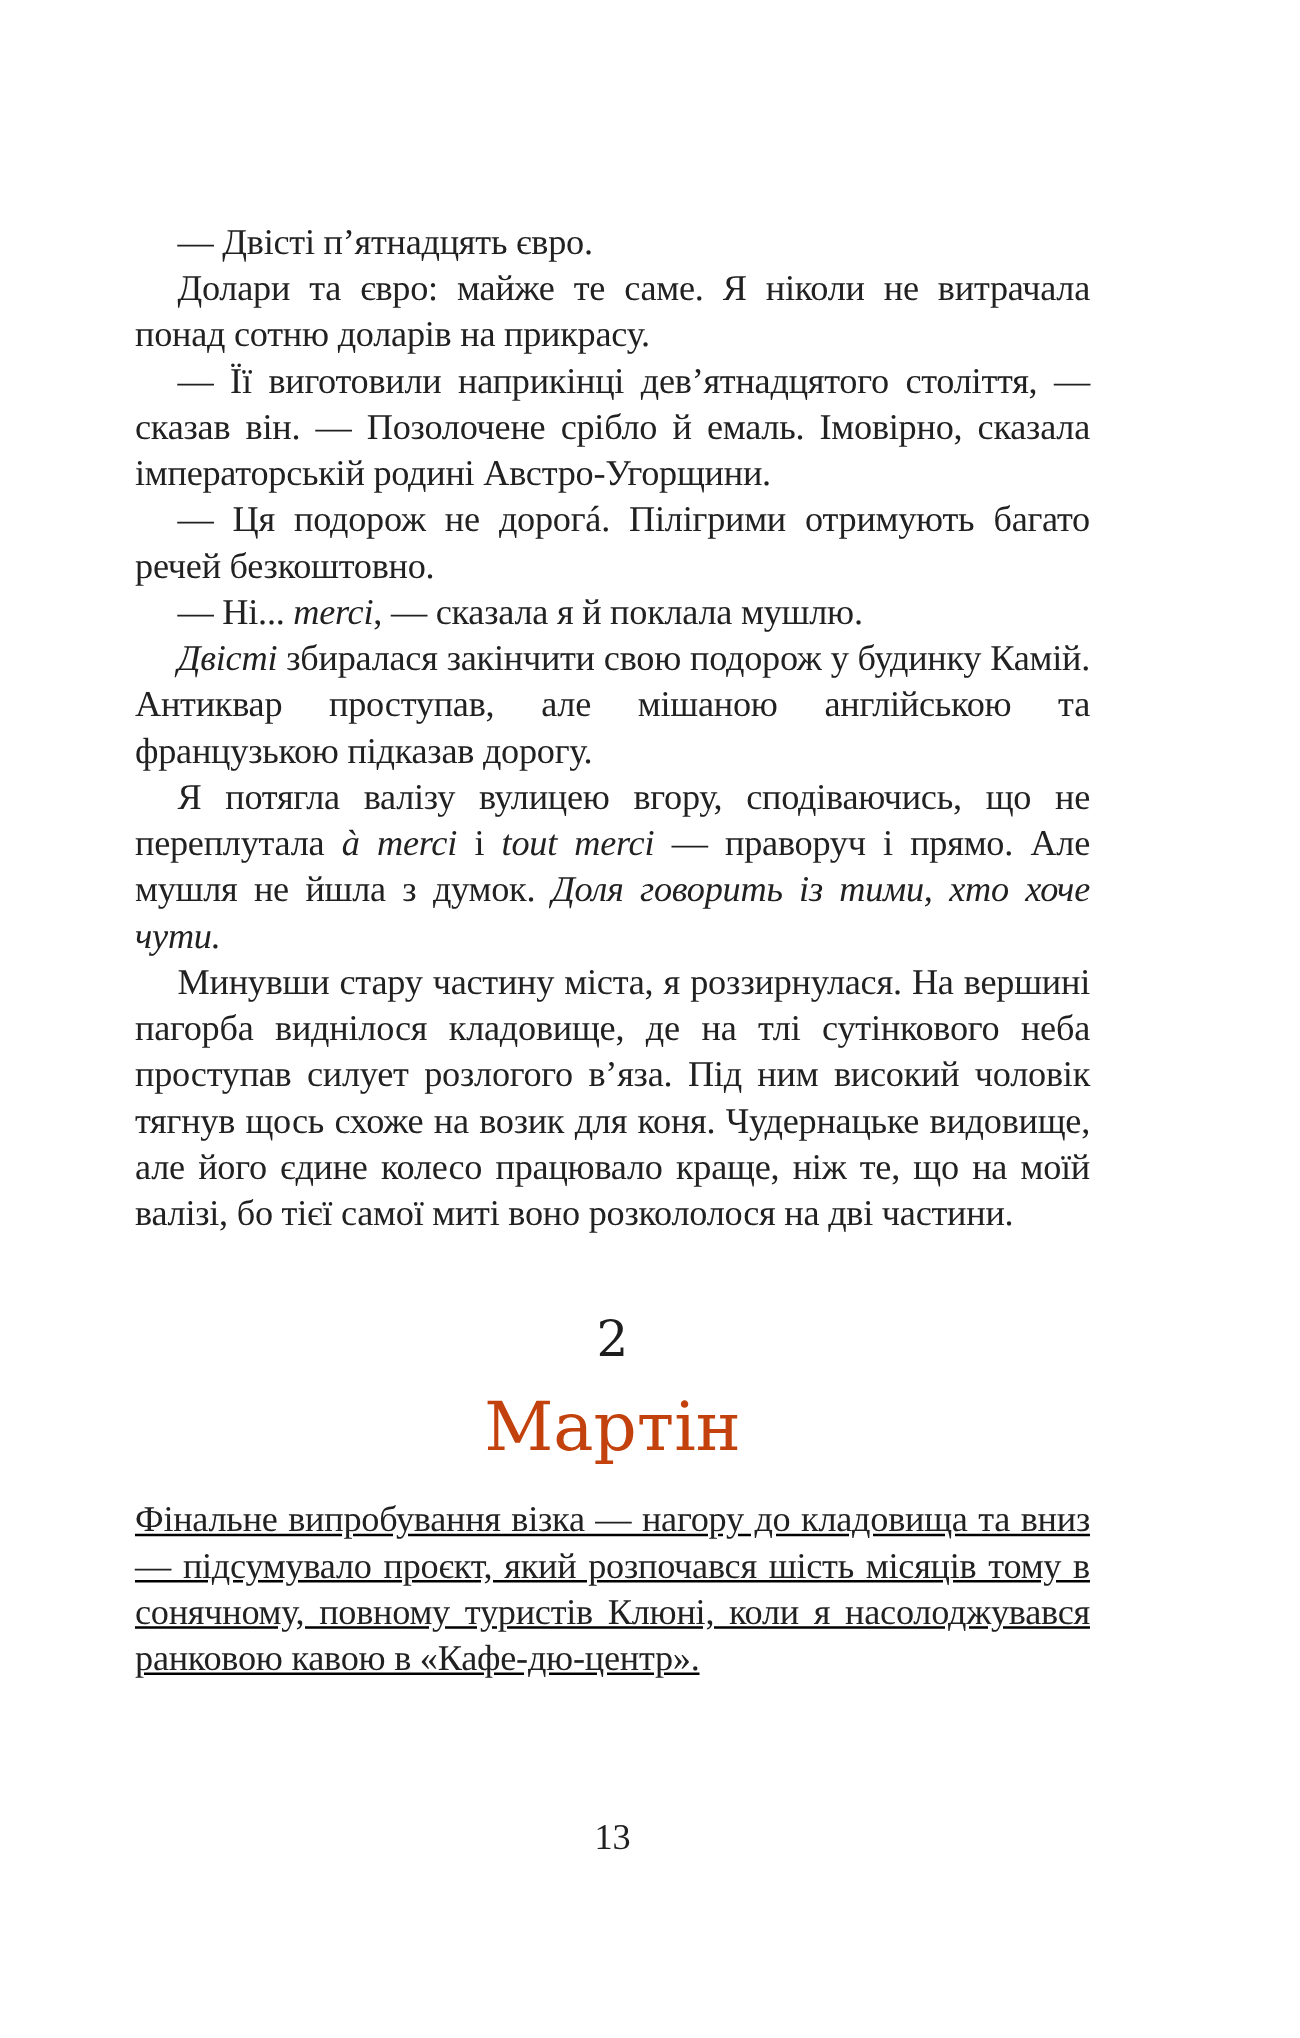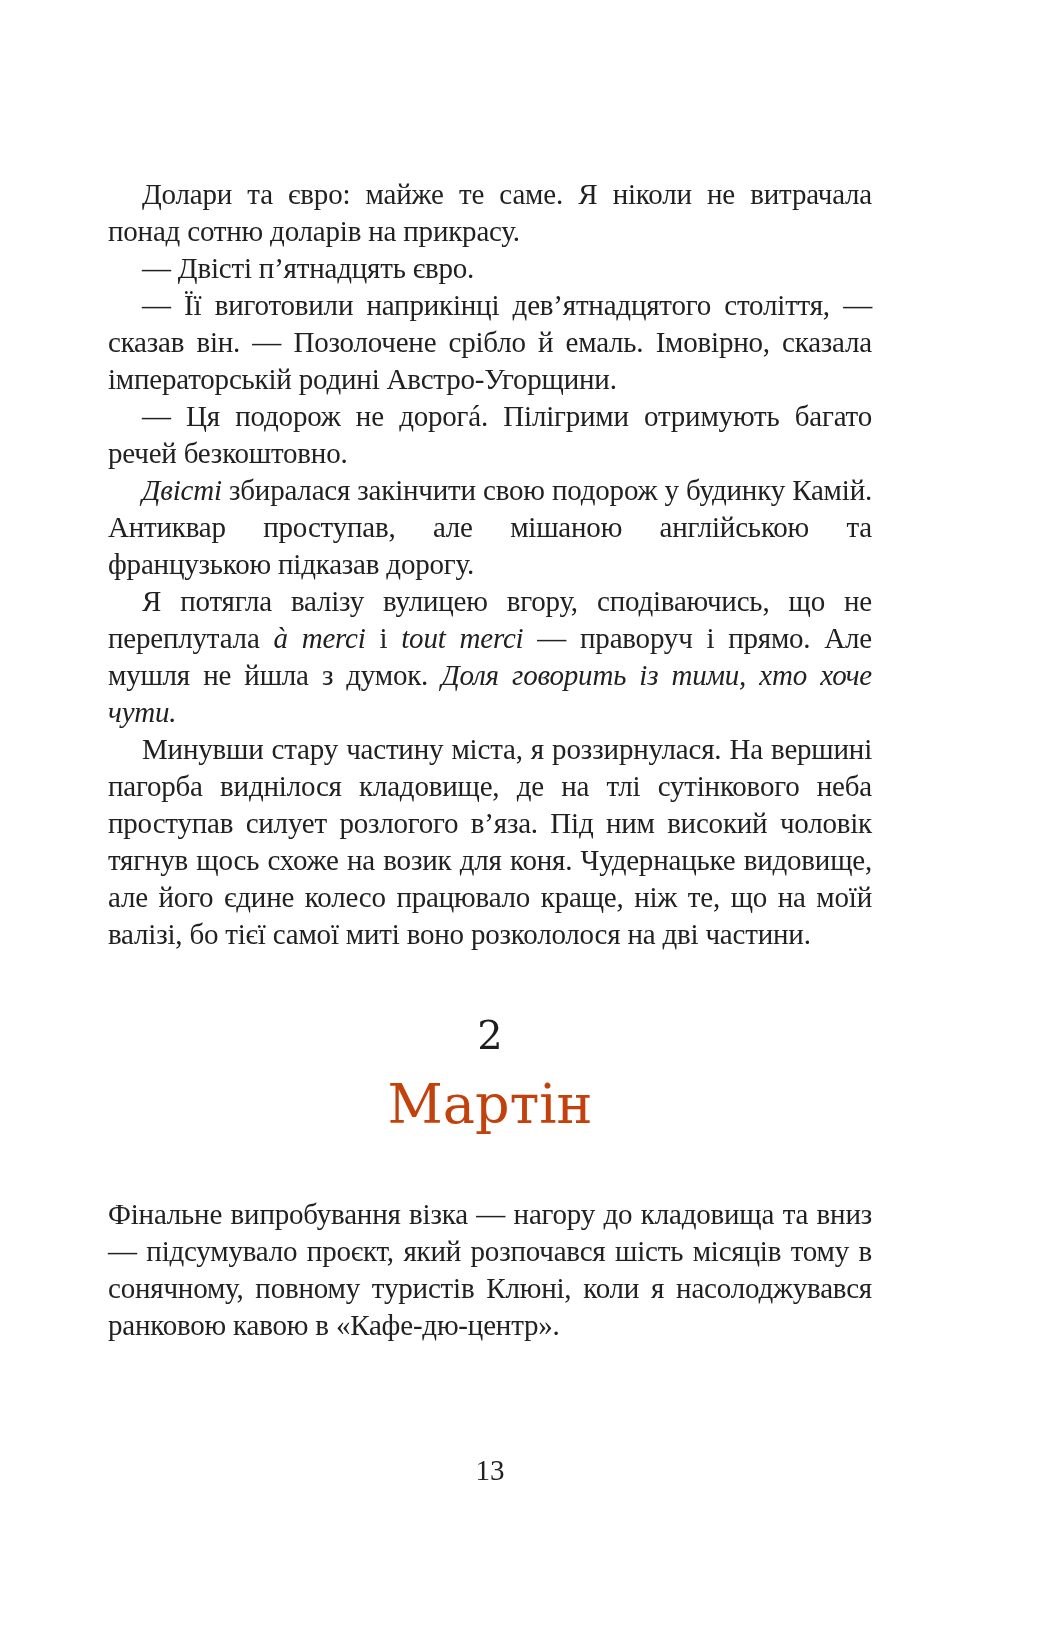--- a/index.html
+++ b/index.html
@@ -51,21 +51,22 @@
   }
   .chapter-title {
     font-family: "DejaVu Serif", serif;
     font-size: 54px;
     line-height: 64px;
     margin-top: 14px;
     color: #c2410c;
     font-weight: normal;
   }
   .opening-text {
-    margin-top: 59px;
+    margin-top: 24px;
+    text-decoration: underline;
   }
   .opening-text .para {
     text-indent: 0;
   }
   .page-number {
     position: absolute;
     left: 108px;
     top: 1452px;
     width: 764px;
     text-align: center;
@@ -75,24 +76,25 @@
   }
 </style>
 </head>
 <body>
 
 <div class="book-page">
 
   <div class="text-column">
 
     <div>
+        <p class="para indent"><span>— Двісті п’ятнадцять євро.</span></p>
         <p class="para indent"><span>Долари та євро: майже те саме. Я ніколи не витрачала понад сотню доларів на прикрасу.</span></p>
-        <p class="para indent"><span>— Двісті п’ятнадцять євро.</span></p>
         <p class="para indent"><span>— Її виготовили наприкінці дев’ятнадцятого століття, — сказав він. — Позолочене срібло й емаль. Імовірно, сказала імператорській родині Австро-Угорщини.</span></p>
         <p class="para indent"><span>— Ця подорож не дорогá. Пілігрими отримують багато речей безкоштовно.</span></p>
+        <p class="para indent"><span>— Ні... </span><em>merci</em><span>, — сказала я й поклала мушлю.</span></p>
         <p class="para indent"><em>Двісті</em><span> збиралася закінчити свою подорож у будинку Камій. Антиквар проступав, але мішаною англійською та французькою підказав дорогу.</span></p>
         <p class="para indent"><span>Я потягла валізу вулицею вгору, сподіваючись, що не переплутала </span><em>à merci</em><span> і </span><em>tout merci</em><span> — праворуч і прямо. Але мушля не йшла з думок. </span><em>Доля говорить із тими, хто хоче чути.</em></p>
         <p class="para indent"><span>Минувши стару частину міста, я роззирнулася. На вершині пагорба виднілося кладовище, де на тлі сутінкового неба проступав силует розлогого в’яза. Під ним високий чоловік тягнув щось схоже на возик для коня. Чудернацьке видовище, але його єдине колесо працювало краще, ніж те, що на моїй валізі, бо тієї самої миті воно розкололося на дві частини.</span></p>
       </div>
 
     <div class="chapter-heading">
       <div class="chapter-number">2</div>
       <div class="chapter-title">Мартін</div>
     </div>
 

